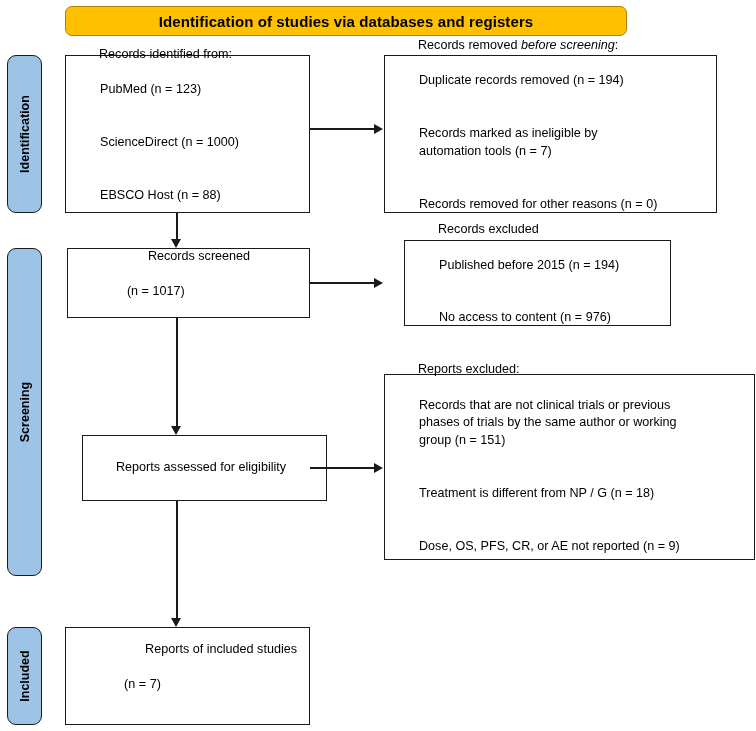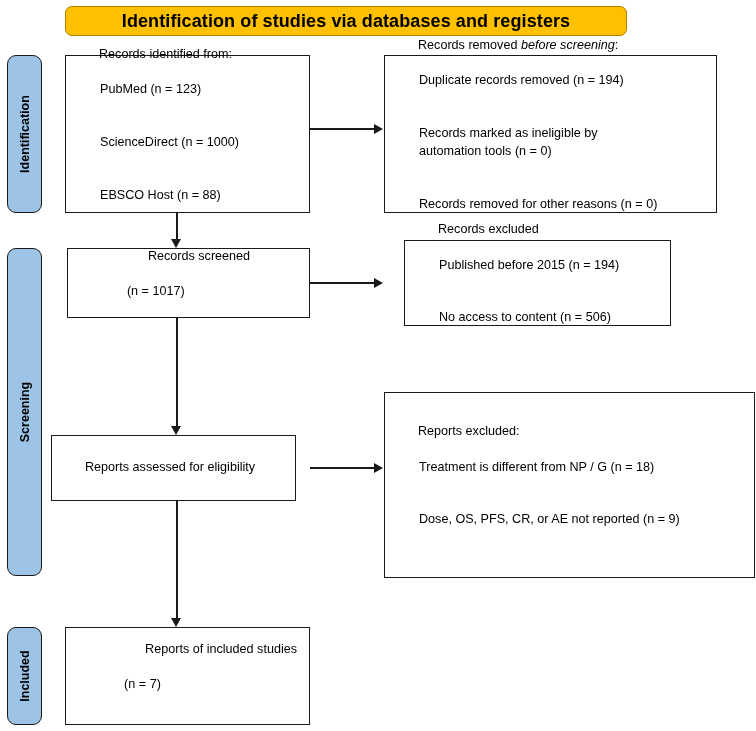--- a/index.html
+++ b/index.html
@@ -12,21 +12,21 @@
   #stage{position:relative;width:756px;height:731px;}
 
   
   .banner{
     position:absolute;
     left:65px;top:6px;width:562px;height:30px;
     background:#FFC000;
     border:1px solid #b37f00;
     border-radius:7px;
     display:flex;align-items:center;justify-content:center;
-    font-size:18px;font-weight:bold;color:#000;
+    font-size:15px;font-weight:bold;color:#000;
     letter-spacing:.1px;
     box-sizing:border-box;
   }
 
   
   .rail{
     position:absolute;
     left:7px;width:35px;
     background:#9DC3E6;
     border:1.6px solid #1a1a1a;
@@ -57,22 +57,22 @@
     font-size:12.6px;line-height:1.40;color:#000;
     white-space:pre-wrap;
   }
   .ind{padding-left:22px;display:block;}
   .ital{font-style:italic;}
 
   #box-identified      {left:65px; top:55px;  width:245px; height:158px;}
   #box-removed         {left:384px;top:55px;  width:333px; height:158px;}
   #box-screened        {left:67px; top:248px; width:243px; height:70px;justify-content:center;}
   #box-records-excluded{left:404px;top:240px; width:267px; height:86px;}
-  #box-eligibility     {left:51px; top:435px; width:245px; height:66px;}
-  #box-reports-excluded{left:384px;top:392px; width:371px; height:186px;}
+  #box-eligibility     {left:82px; top:435px; width:245px; height:66px;}
+  #box-reports-excluded{left:384px;top:374px; width:371px; height:186px;}
   #box-included        {left:65px; top:627px; width:245px; height:98px;justify-content:flex-end;}
 
   
   .ln{position:absolute;background:#1a1a1a;}
   .h{height:1.6px;}
   .v{width:1.6px;}
   .arrow-r{
     position:absolute;width:0;height:0;
     border-top:5.5px solid transparent;
     border-bottom:5.5px solid transparent;
@@ -111,49 +111,52 @@
       <span class="ind">ScienceDirect (n = 1000)</span>
       <span class="ind">EBSCO Host (n = 88)</span>
     </div>
   </div>
 
   <div class="box" id="box-removed">
     <div class="txt">
       <span><span>Records removed </span><span class="ital">before screening</span><span>:</span></span>
       <span class="ind">Duplicate records removed (n = 194)</span>
       <span class="ind">Records marked as ineligible by
-automation tools (n = 0)</span>
+automation tools (n = 7)</span>
       <span class="ind">Records removed for other reasons (n = 0)</span>
     </div>
   </div>
 
   <div class="box" id="box-screened">
     <div class="txt">
       <span>Records screened</span>
       <span class="ind" style="padding-left:0">(n = 1017)</span>
     </div>
   </div>
 
   <div class="box" id="box-records-excluded">
     <div class="txt">
       <span>Records excluded</span>
       <span class="ind">Published before 2015 (n = 194)</span>
-      <span class="ind">No access to content (n = 506)</span>
+      <span class="ind">No access to content (n = 976)</span>
     </div>
   </div>
 
   <div class="box" id="box-eligibility">
     <div class="txt">
       <span>Reports assessed for eligibility</span>
     </div>
   </div>
 
   <div class="box" id="box-reports-excluded">
     <div class="txt">
       <span>Reports excluded:</span>
+      <span class="ind">Records that are not clinical trials or previous
+phases of trials by the same author or working
+group (n = 151)</span>
       <span class="ind">Treatment is different from NP / G (n = 18)</span>
       <span class="ind">Dose, OS, PFS, CR, or AE not reported (n = 9)</span>
     </div>
   </div>
 
   <div class="box" id="box-included">
     <div class="txt">
       <span>Reports of included studies</span>
       <span class="ind" style="padding-left:0">(n = 7)</span>
     </div>

